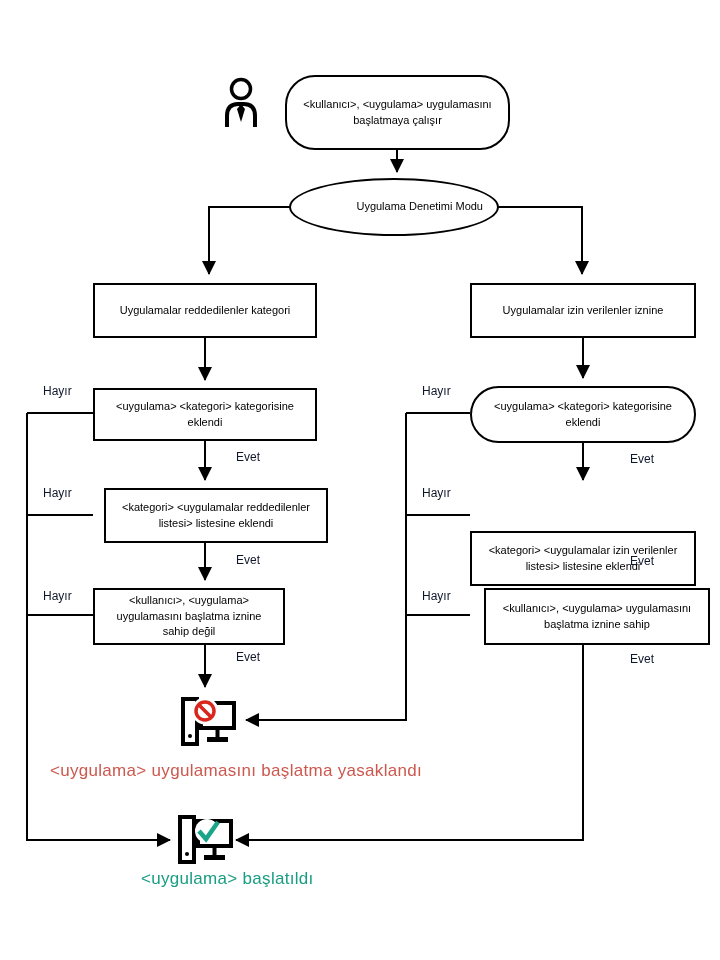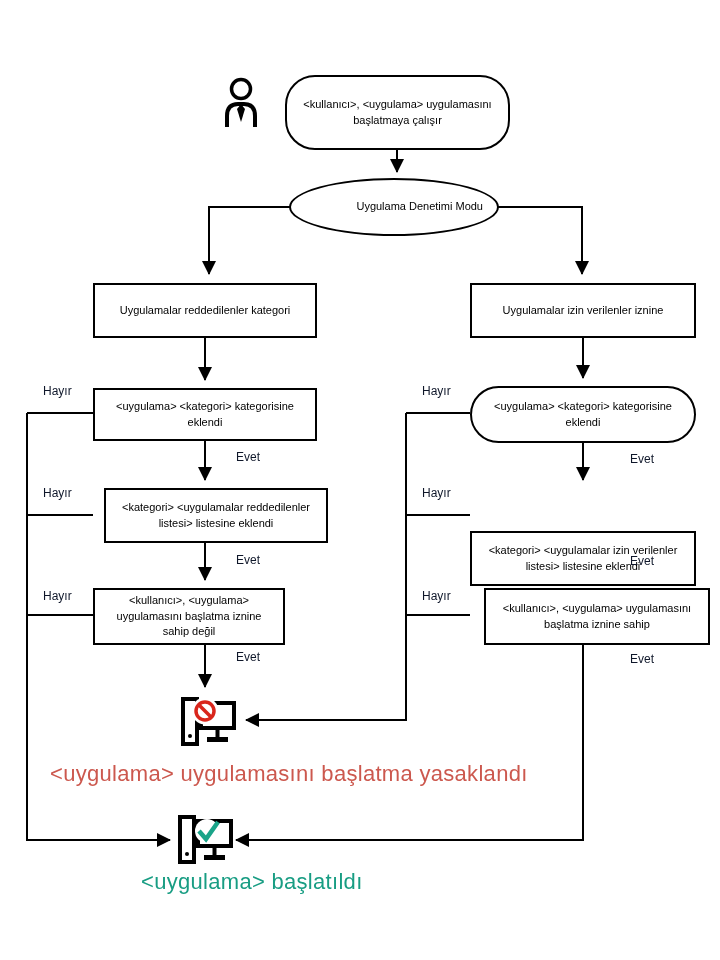--- a/index.html
+++ b/index.html
@@ -12,21 +12,21 @@
     position:absolute;border:2px solid #000;background:#fff;
     display:flex;align-items:center;justify-content:center;text-align:center;
     font-size:11px;line-height:1.45;padding:4px 14px;box-sizing:border-box;
   }
   .stadium{border-radius:30px;}
   .ellipse{border-radius:50%;justify-content:flex-end;}
   .edge-label{
     position:absolute;font-size:12px;color:#0f172a;white-space:nowrap;
   }
   .result{
-    position:absolute;font-size:22px;white-space:nowrap;letter-spacing:.3px;
+    position:absolute;font-size:17px;white-space:nowrap;letter-spacing:.3px;
   }
   .result-blocked{color:#cc584e;}
   .result-started{color:#189d83;}
 </style>
 </head>
 <body>
 
 <div id="canvas">
 
   <svg id="edges" viewBox="0 0 720 960" xmlns="http://www.w3.org/2000/svg">

